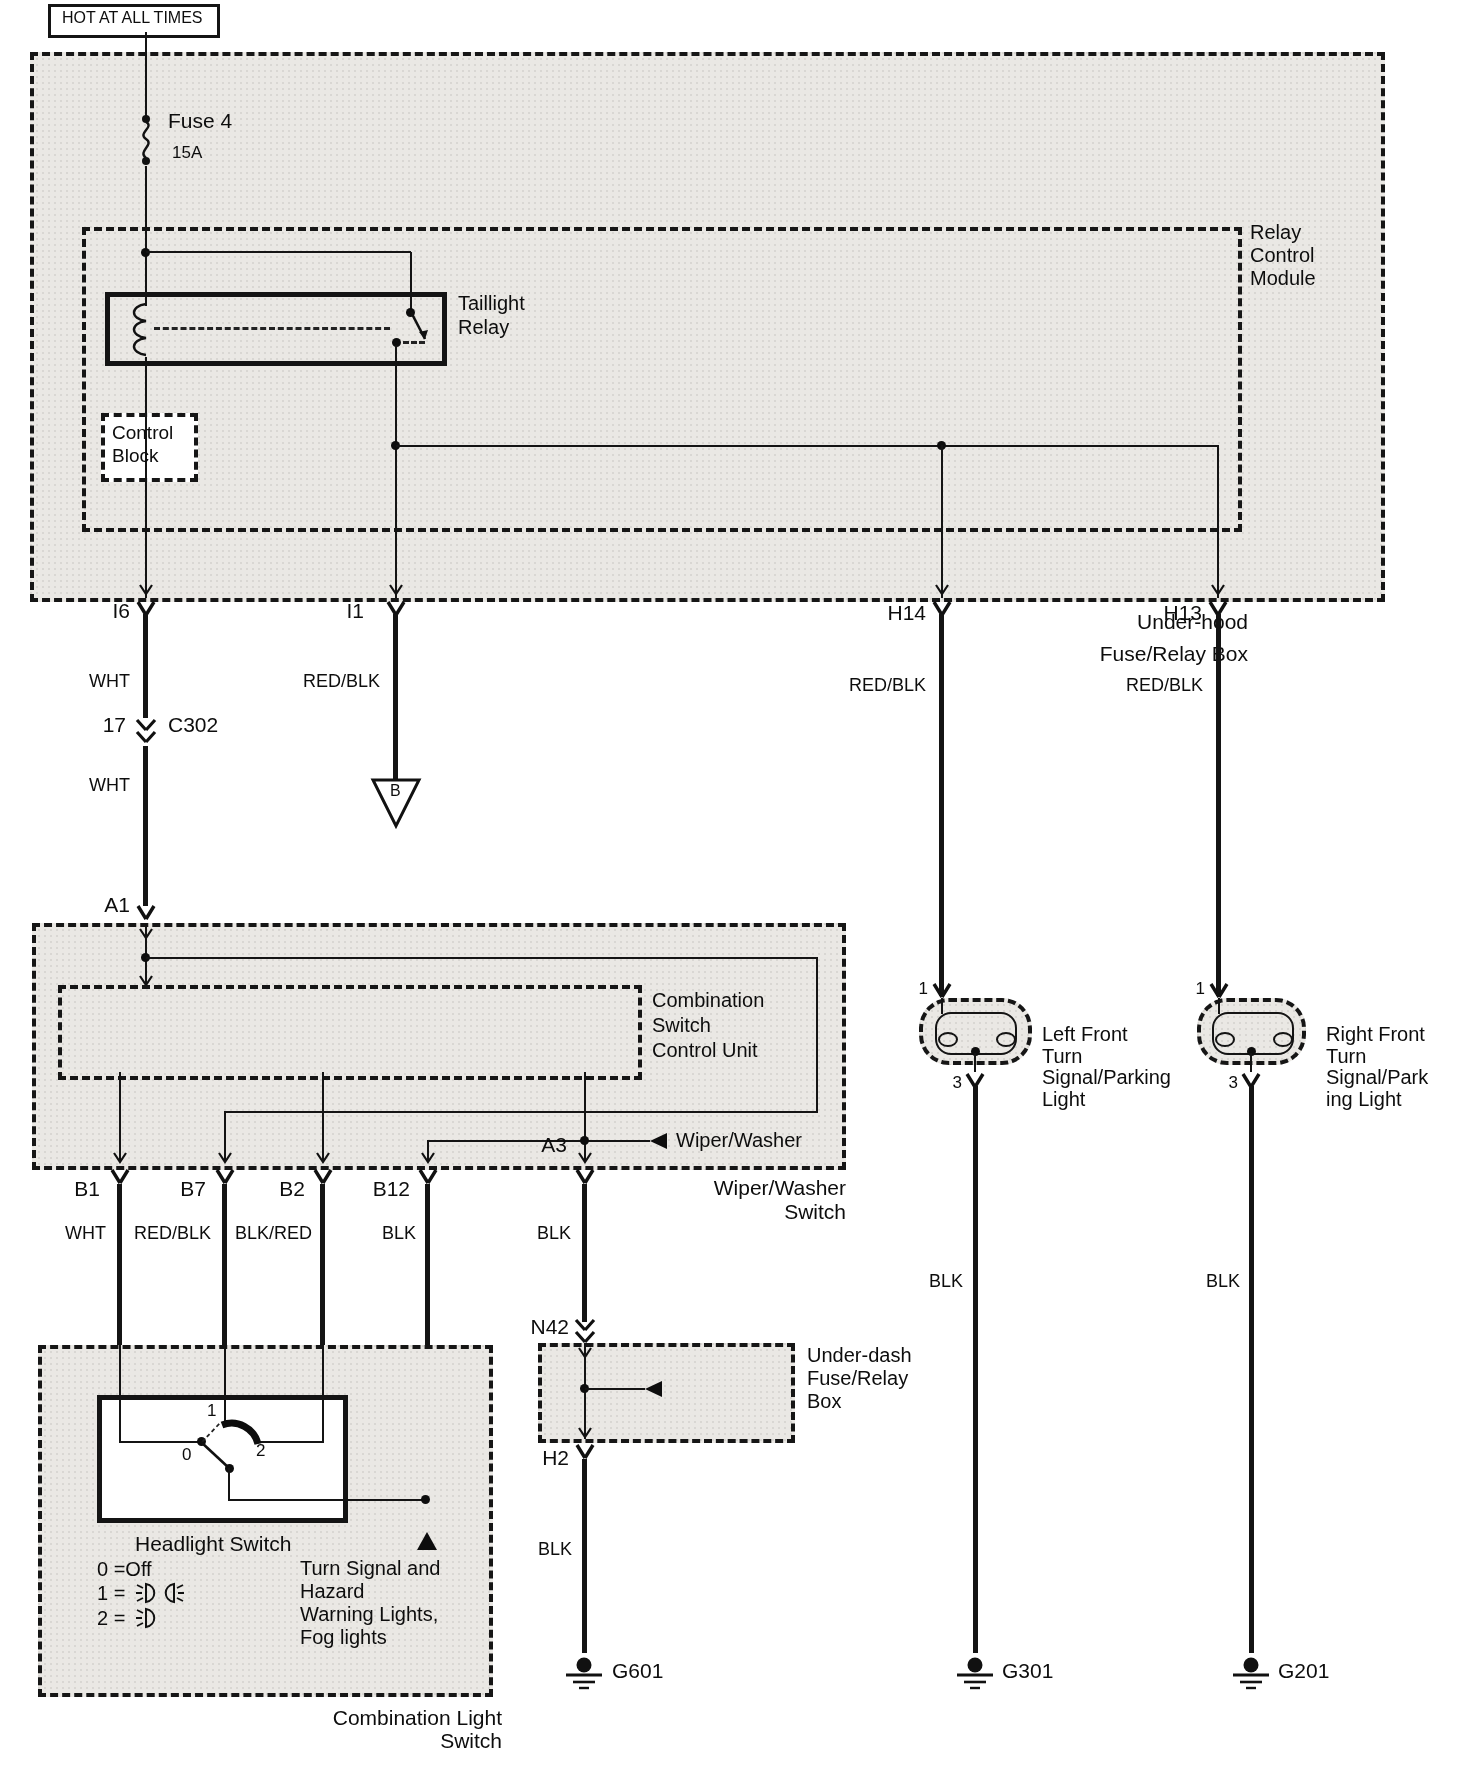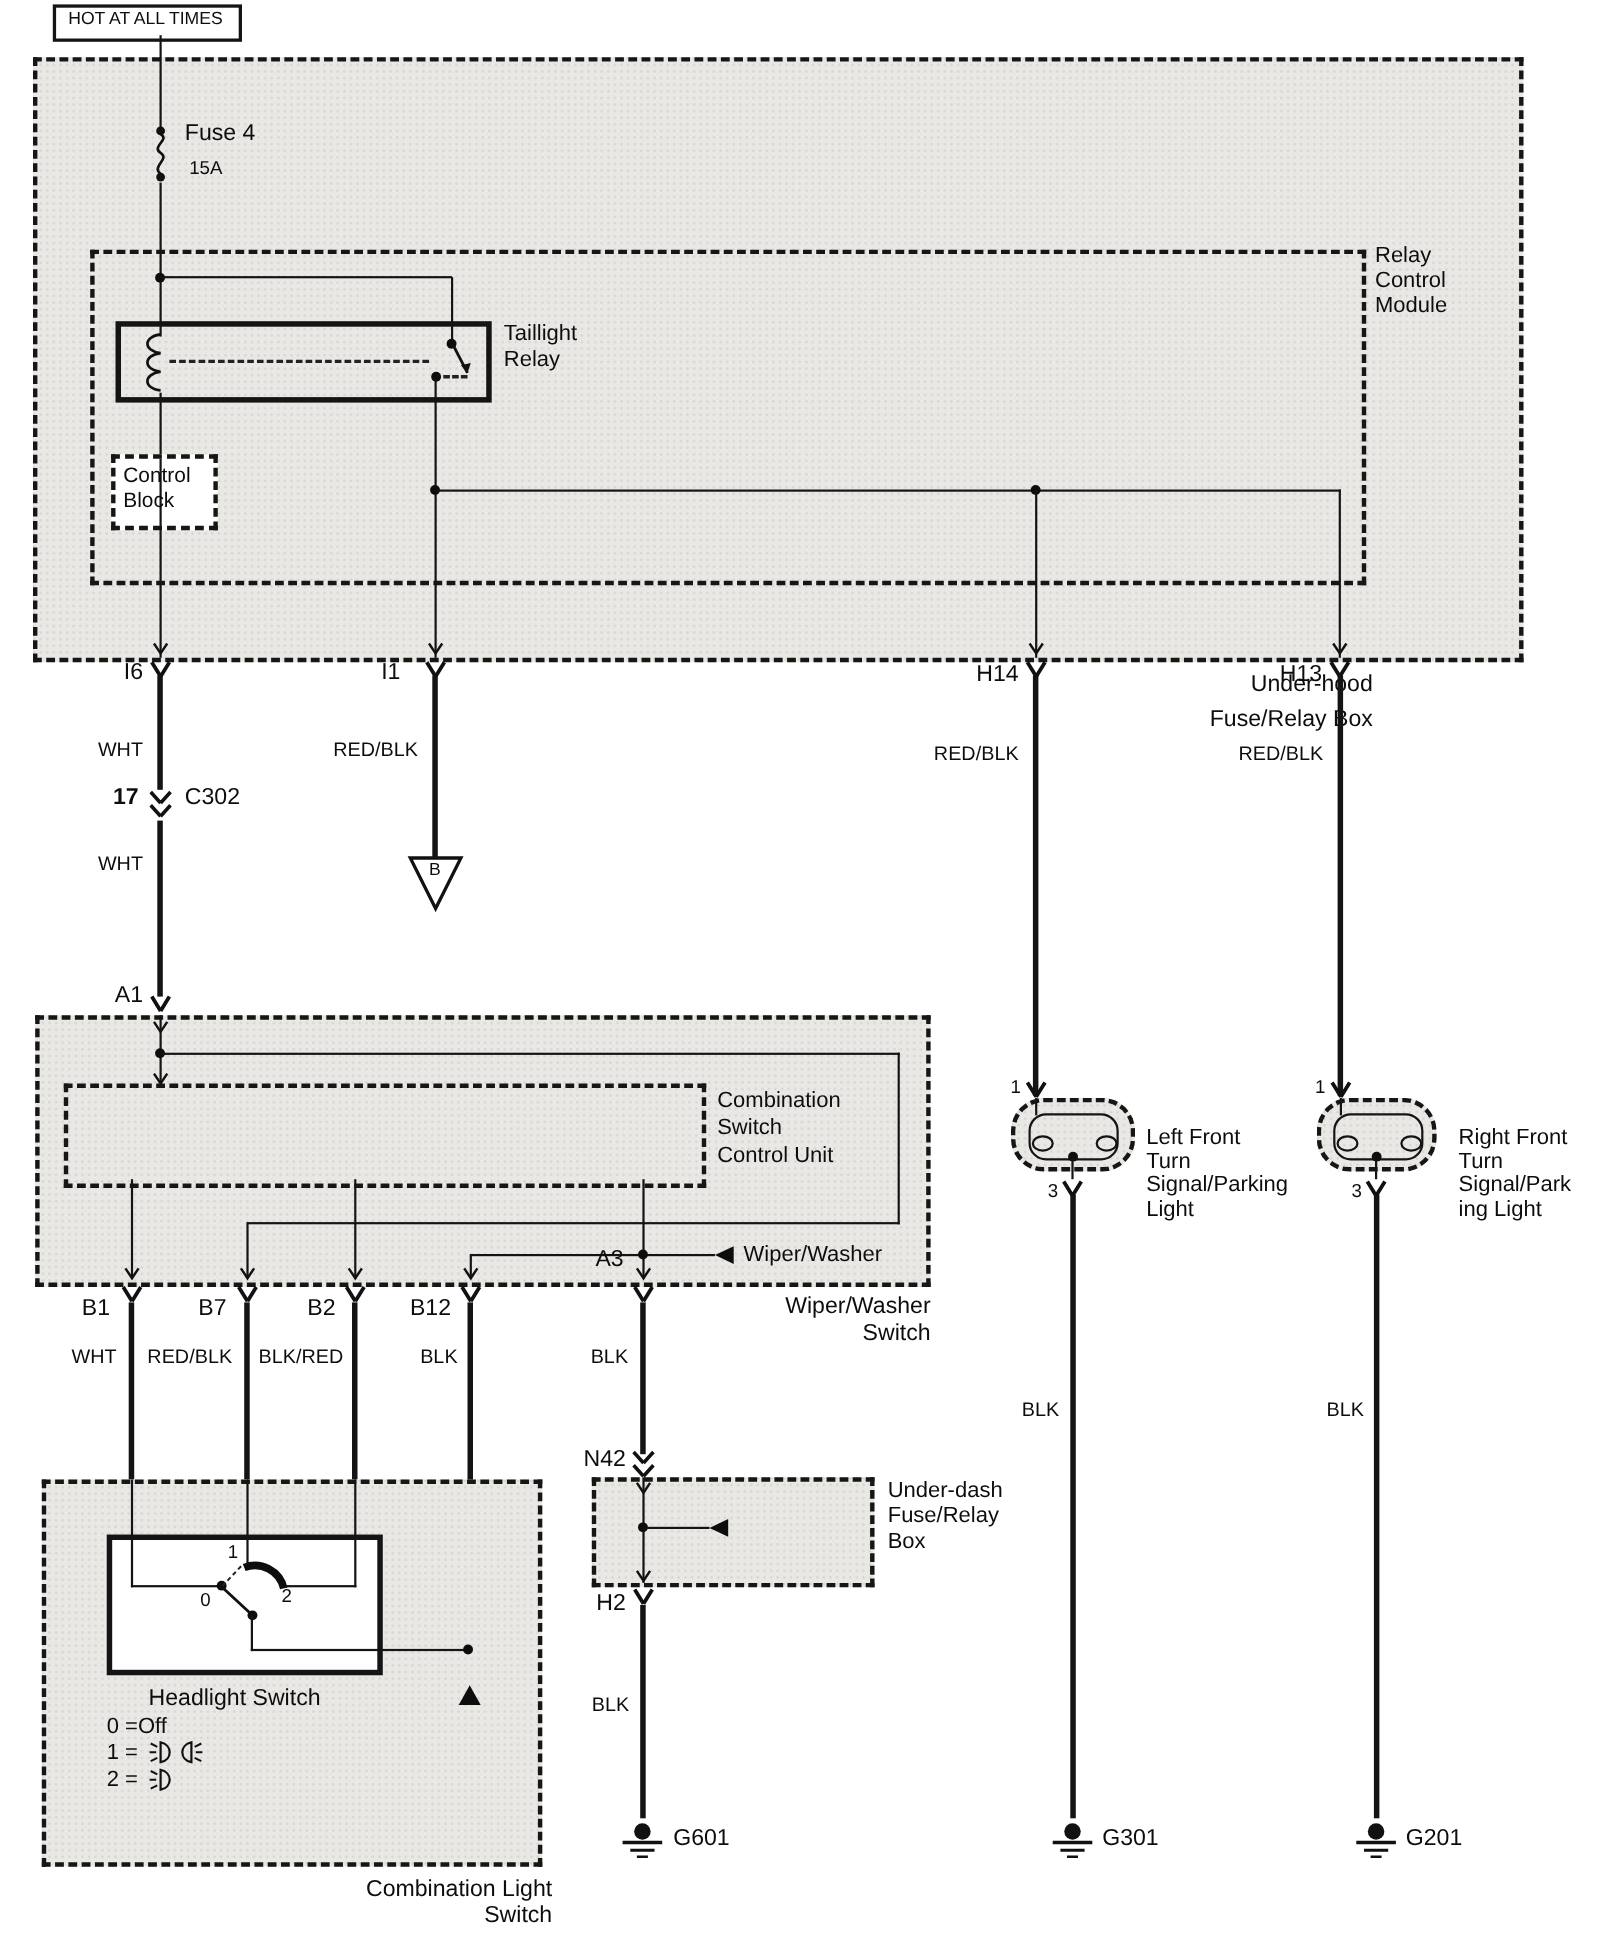--- a/index.html
+++ b/index.html
@@ -128,21 +128,21 @@
   <div class="lbl ra s21" style="left:130px;top:600px;">I6</div>
   <div class="lbl ra s21" style="left:364px;top:600px;">I1</div>
   <div class="lbl ra s21" style="left:926px;top:602px;">H14</div>
   <div class="lbl ra s21" style="left:1202px;top:602px;">H13</div>
 
   <div class="wv" style="left:143px;top:614px;height:104px;"></div>
   <div class="lbl ra s18" style="left:130px;top:672px;">WHT</div>
   <svg style="left:134px;top:718px;" width="24" height="26">
     <path d="M12 12 L3 2 M12 12 L21 2 M12 24 L3 14 M12 24 L21 14" stroke="#111" stroke-width="3.2" fill="none"></path>
   </svg>
-  <div class="lbl ra s21" style="left:126px;top:714px;font-weight:bold;">17</div>
+  <div class="lbl ra s21" style="left:126px;top:714px;">17</div>
   <div class="lbl s21" style="left:168px;top:714px;">C302</div>
   <div class="wv" style="left:143px;top:746px;height:160px;"></div>
   <div class="lbl ra s18" style="left:130px;top:776px;">WHT</div>
   <svg style="left:135px;top:904px;" width="22" height="16">
       <path d="M11 15 L3 2 M11 15 L19 2" stroke="#111" stroke-width="3.4" fill="none"></path>
     </svg>
   <div class="lbl ra s21" style="left:130px;top:894px;">A1</div>
 
   <div class="wv" style="left:393px;top:614px;height:165px;"></div>
   <div class="lbl ra s18" style="left:380px;top:672px;">RED/BLK</div>
@@ -313,20 +313,26 @@
   </svg>
   <svg style="left:159px;top:1581px;" width="26" height="24">
     <path d="M15 3 L15 21 C4 19 4 5 15 3 Z" fill="none" stroke="#111" stroke-width="2"></path>
     <path d="M24 4 L18 7 M25 12 L19 12 M24 20 L18 17" stroke="#111" stroke-width="1.8"></path>
   </svg>
   <svg style="left:135px;top:1606px;" width="26" height="24">
     <path d="M11 3 L11 21 C22 19 22 5 11 3 Z" fill="none" stroke="#111" stroke-width="2"></path>
     <path d="M2 4 L8 7 M1 12 L7 12 M2 20 L8 17" stroke="#111" stroke-width="1.8"></path>
   </svg>
 
+  <div class="lbl mult" style="left:300px;top:1557px;line-height:23px;">
+    <div>Turn Signal and</div>
+    <div>Hazard</div>
+    <div>Warning Lights,</div>
+    <div>Fog lights</div>
+  </div>
   <div class="lbl mult tr s21" style="left:300px;top:1706px;width:202px;line-height:23px;">
     <div>Combination Light</div>
     <div>Switch</div>
   </div>
 
   <svg style="left:931px;top:982px;" width="22" height="16">
       <path d="M11 15 L3 2 M11 15 L19 2" stroke="#111" stroke-width="3.4" fill="none"></path>
     </svg>
   <div class="lbl ra s17" style="left:928px;top:980px;">1</div>
   <div class="gbox" style="left:919px;top:998px;width:105px;height:59px;border-radius:30px;"></div>

